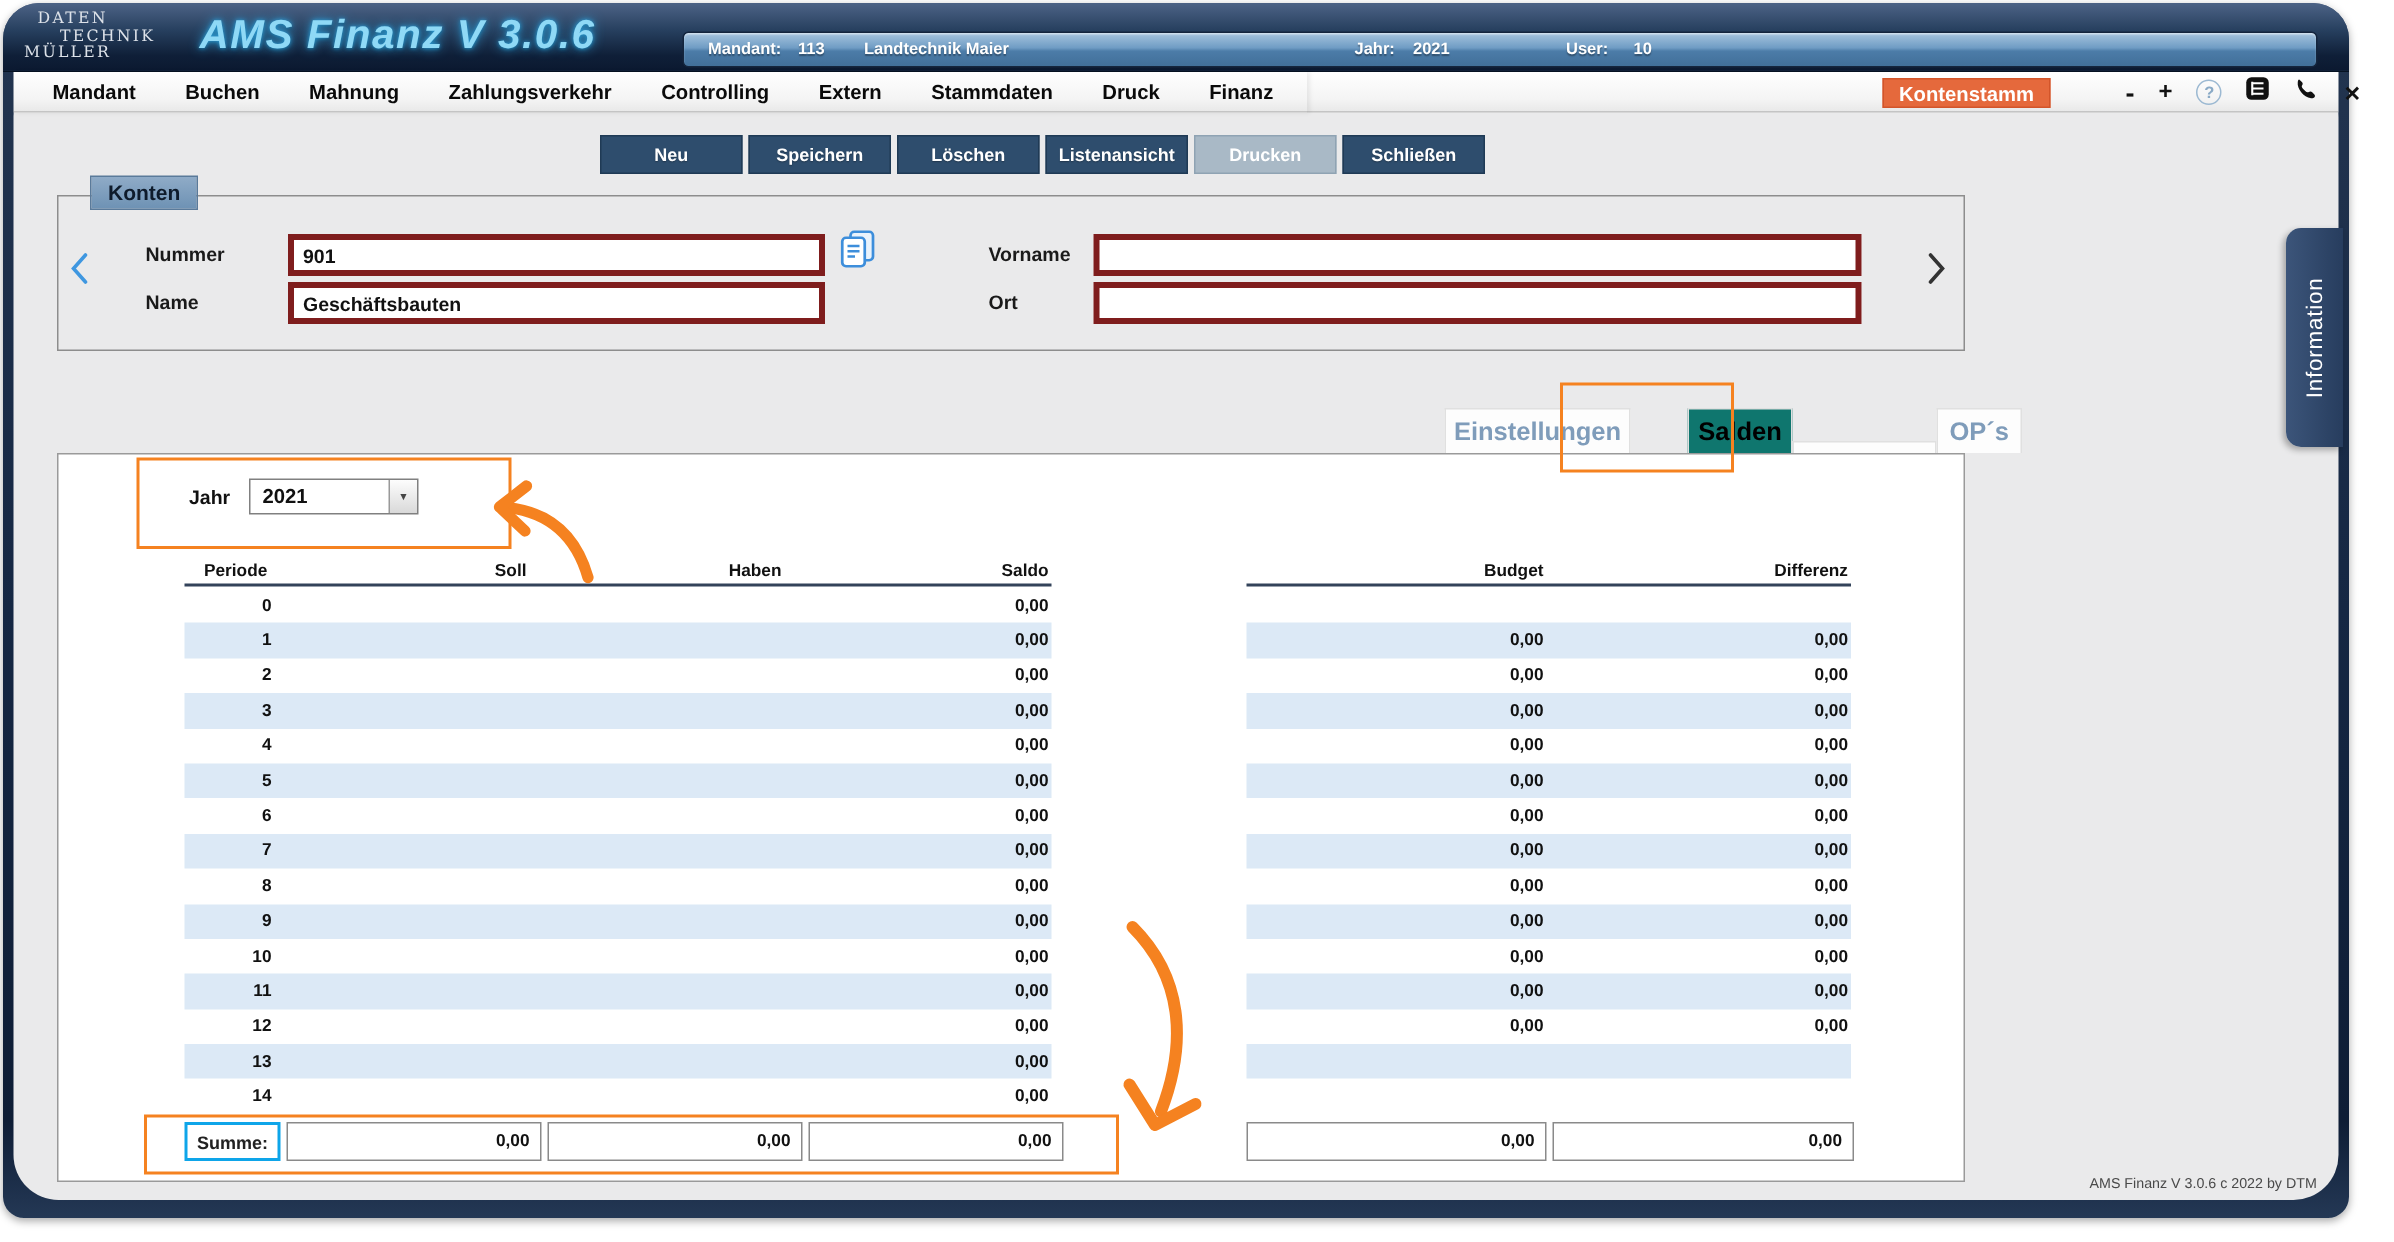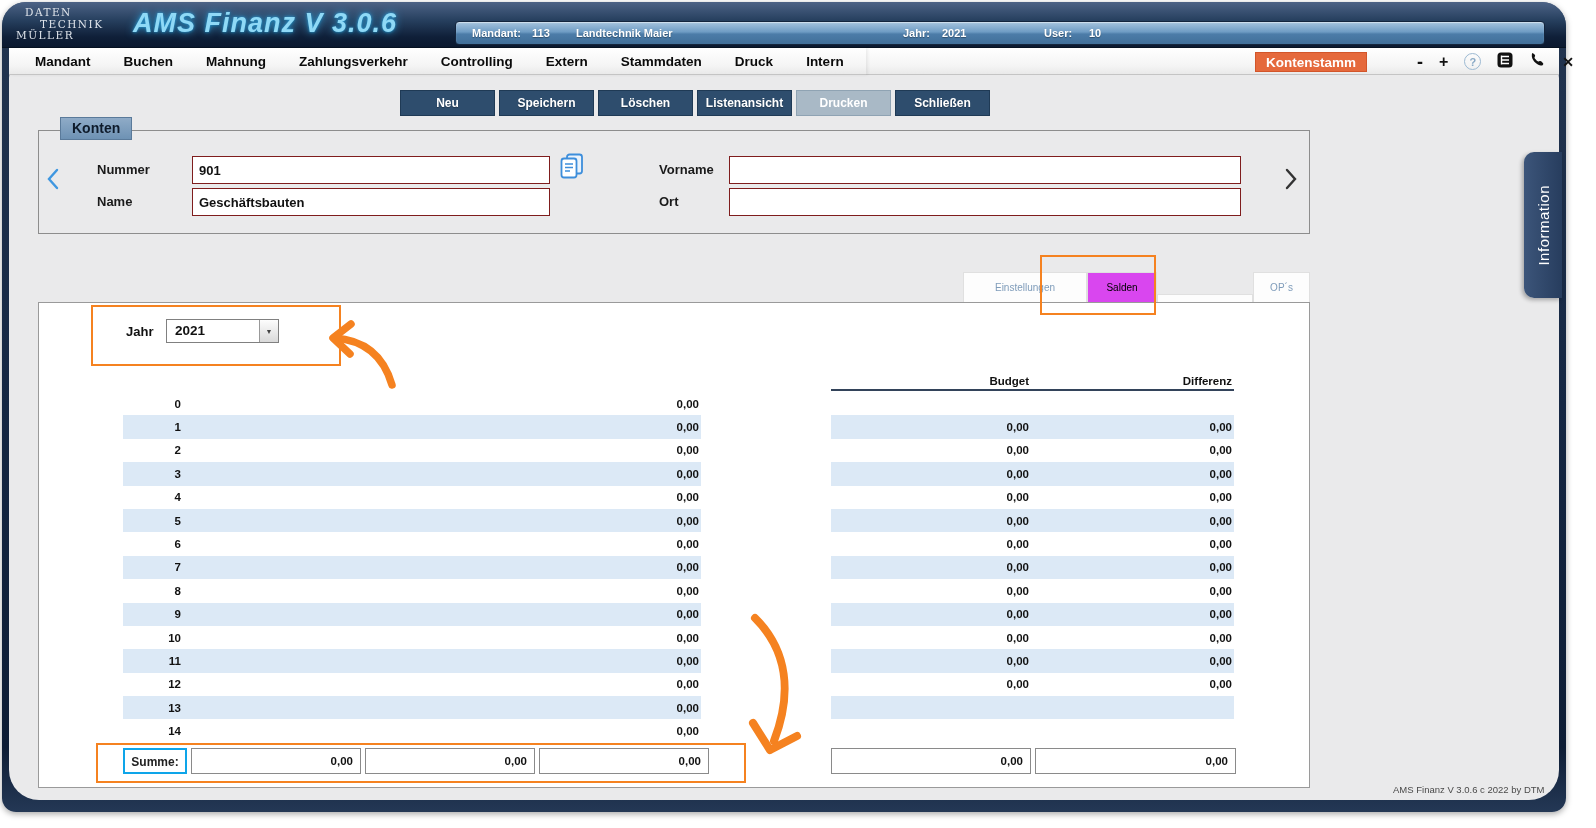--- a/index.html
+++ b/index.html
@@ -52,29 +52,29 @@
             text-shadow:0 1px 1px rgba(0,0,0,.3); }
   .tb-btn.active { background:#a9b9c6; border-color:#8fa3b3; text-shadow:none; }
 
   
   .konten-box { position:absolute; left:29px; top:82px; width:1272px; height:104px;
                 border:1px solid #8d8d8d; background:transparent; }
   .konten-legend { position:absolute; left:51px; top:69px; height:23px; line-height:21px; padding:0 11px;
                    background:linear-gradient(180deg,#8fabc7,#6e92b4); border:1px solid #5a7a9a;
                    color:#0e1b2b; font-size:14px; font-weight:bold; }
   .fld-label { position:absolute; font-size:13px; font-weight:bold; color:#1a1a1a; }
-  .txt-input { position:absolute; height:28px; border:1px solid #7f1d1d; background:#fff; padding:0 6px;
+  .txt-input { position:absolute; height:28px; border:4px solid #7f1d1d; background:#fff; padding:0 6px;
                font-family:"Liberation Sans", sans-serif; font-size:13px; font-weight:bold; color:#111; }
   .nav-chevron { position:absolute; width:16px; height:26px; cursor:pointer; }
 
   
   .tabs { position:absolute; left:954px; top:224px; height:30px; display:flex; }
   .tab { height:30px; display:flex; align-items:center; justify-content:center; background:#fdfdfd;
-         border:1px solid #e0e0e0; border-bottom:none; color:#7f9cba; font-size:10px; font-weight:normal; cursor:pointer; }
-  .tab.active { background:#d946ef; color:#000; }
+         border:1px solid #e0e0e0; border-bottom:none; color:#7f9cba; font-size:17px; font-weight:bold; cursor:pointer; }
+  .tab.active { background:#0f766e; color:#000;margin-left:38px; }
   .tab-einstellungen{width:124px;} .tab-salden{width:70px;} .tab-buchungen{width:96px;margin-top:22px;} .tab-ops{width:57px;}
 
   
   .panel { position:absolute; left:29px; top:254px; width:1272px; height:486px; background:#fff;
            border:1px solid #9a9a9a; }
 
   .jahr-label { position:absolute; left:87px; top:21px; font-size:13px; font-weight:bold; color:#111; }
   .jahr-select { position:absolute; left:127px; top:16px; width:113px; height:24px; border:1px solid #808080;
                  background:#fff; display:flex; cursor:pointer; }
   .jahr-value { flex:1; font-size:13.5px; font-weight:bold; color:#111; line-height:22px; padding-left:8px; }
@@ -147,21 +147,21 @@
       <div class="menubar">
         <div class="menu-items">
             <div class="menu-item">Mandant</div>
             <div class="menu-item">Buchen</div>
             <div class="menu-item">Mahnung</div>
             <div class="menu-item">Zahlungsverkehr</div>
             <div class="menu-item">Controlling</div>
             <div class="menu-item">Extern</div>
             <div class="menu-item">Stammdaten</div>
             <div class="menu-item">Druck</div>
-            <div class="menu-item">Intern</div>
+            <div class="menu-item">Finanz</div>
           </div>
         <div class="module-badge">Kontenstamm</div>
         <div class="win-icons">
           <span class="glyph" style="font-size:18px;">-</span>
           <span class="glyph">+</span>
           <span class="help-circle">?</span>
           <span>
             <svg width="16" height="16" viewBox="0 0 16 16">
                 <rect x="0.5" y="0.5" width="15" height="15" rx="3.5" fill="#111"></rect>
                 <path d="M4.5 3.5 V12.5 M4.5 4.5 H12 M4.5 8 H12 M4.5 11.5 H12" stroke="#fff" stroke-width="1.4" fill="none"></path>
@@ -224,20 +224,26 @@
           <div class="tab tab-ops">OP´s</div>
         </div>
 
       <div class="panel">
         <span class="jahr-label">Jahr</span>
         <div class="jahr-select">
           <span class="jahr-value">2021</span>
           <span class="jahr-btn">▼</span>
         </div>
 
+        <div class="lt-head">
+            <span class="hc first">Periode</span>
+            <span class="hc">Soll</span>
+            <span class="hc">Haben</span>
+            <span class="hc">Saldo</span>
+          </div>
         <div class="rowsL">
             <div class="trow">
               <span class="c-periode">0</span>
               <span class="c-num"></span>
               <span class="c-num"></span>
               <span class="c-num">0,00</span>
             </div>
             <div class="trow alt">
               <span class="c-periode">1</span>
               <span class="c-num"></span>

